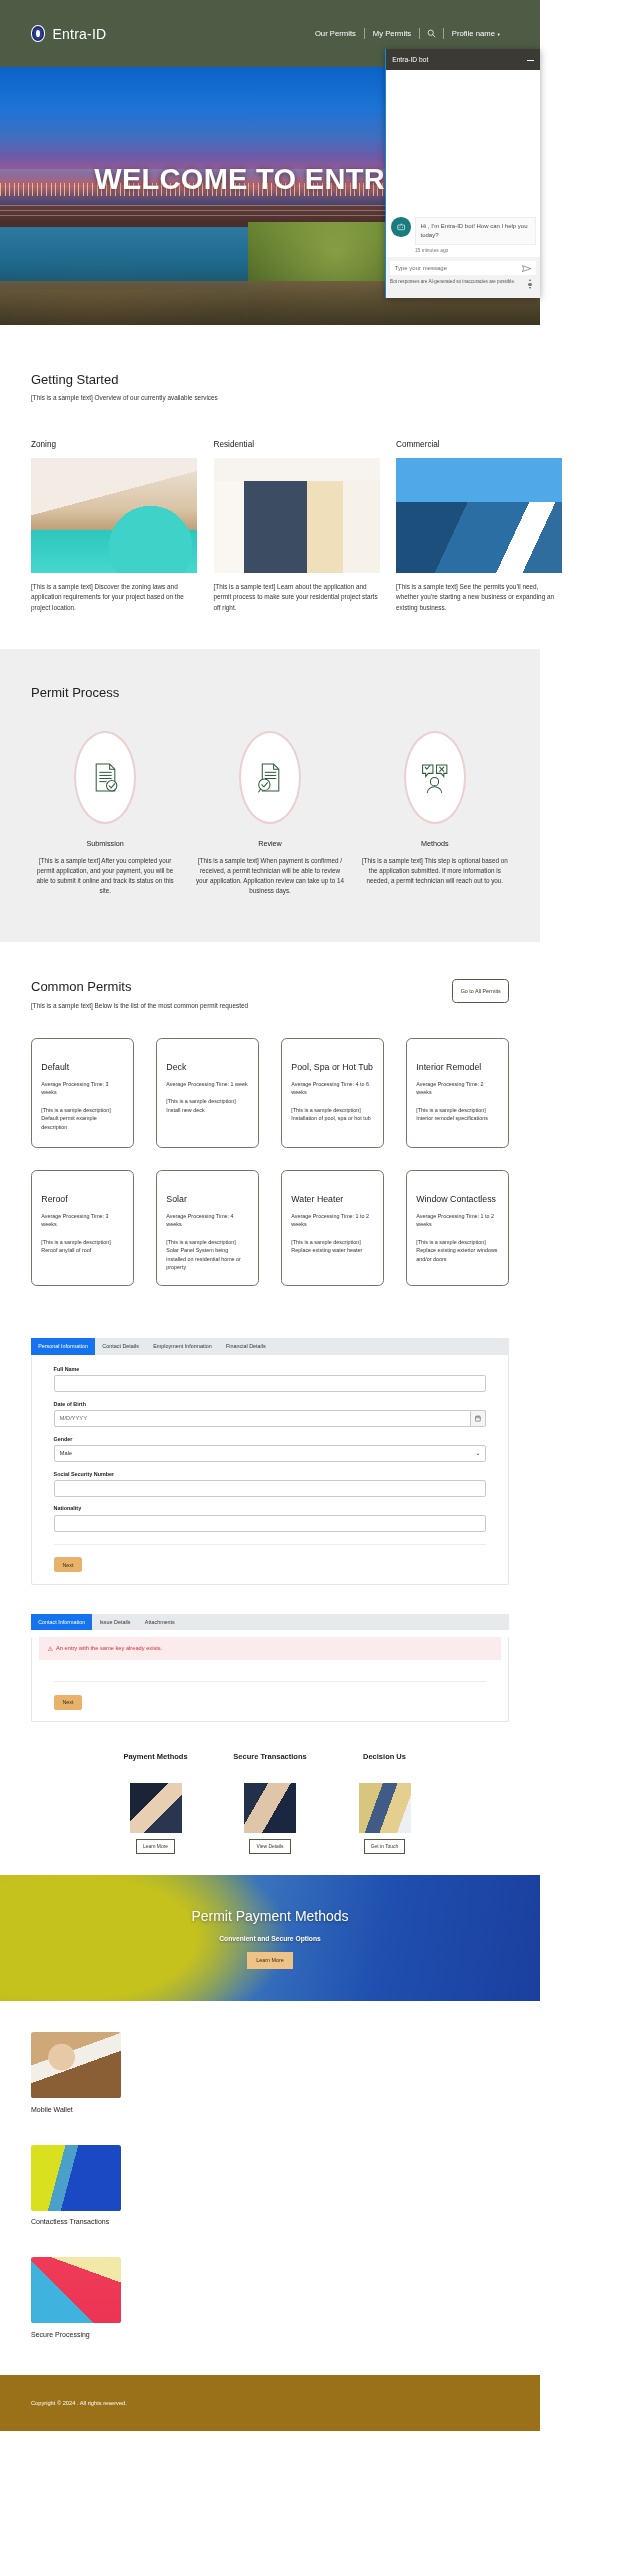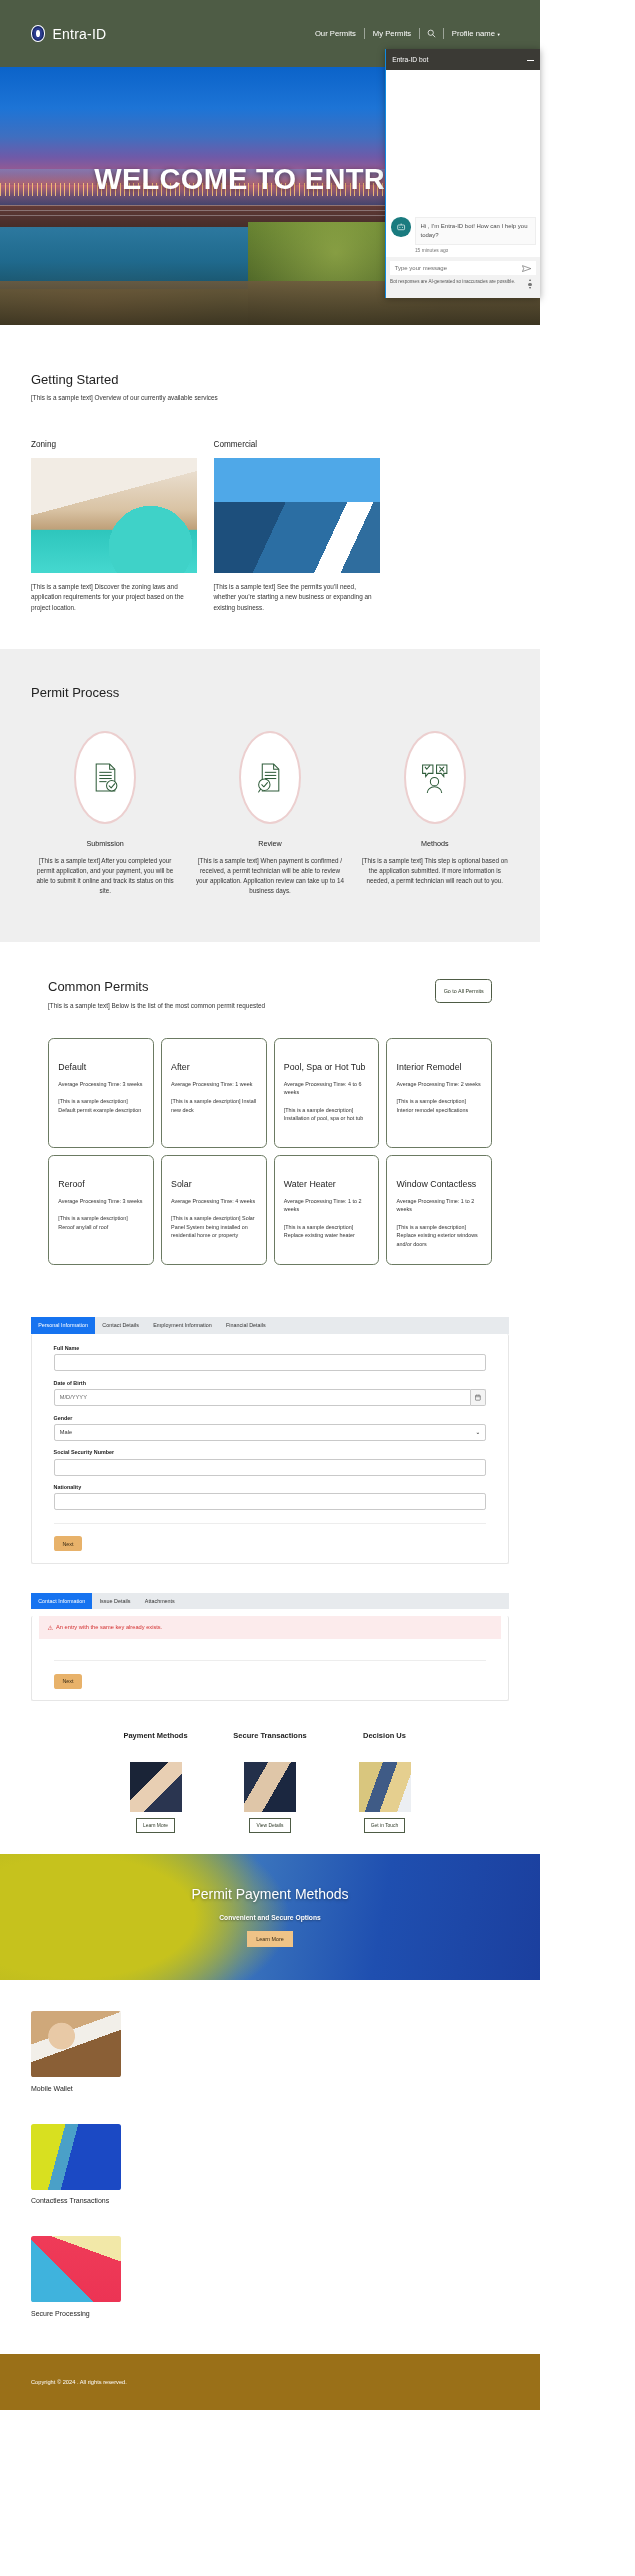--- a/index.html
+++ b/index.html
@@ -205,32 +205,32 @@
     border-radius: 50%;
     border: 2.6px solid #eccfcf;
     background: #ffffff;
     display:flex; align-items:center; justify-content:center;
   }
   .pp-circle svg { display:block; }
   .pp-step h4 { font-size: 7.2px; font-weight: 400; color:#222; margin-bottom: 7.2px; }
   .pp-step p { font-size: 6.3px; line-height: 1.62; color:#333; }
 
   
-  .common-permits { padding: 37px 48px 31px; }
+  .common-permits { padding: 37px 31px 31px; }
   .cp-head { display:flex; justify-content: space-between; align-items: flex-start; }
   .btn-outline {
     border: 0.5px solid #4e5c45; border-radius: 4.6px;
     background: #fff; color: #2f3a28;
     font-size: 5.4px; padding: 7.7px 7.2px; cursor: pointer;
     font-family: inherit; white-space: nowrap;
   }
   .cp-grid {
     display: grid;
     grid-template-columns: repeat(4, 1fr);
-    gap: 7px;
+    gap: 22px;
     margin-top: 29px;
   }
   .permit-card {
     border: 0.5px solid #6b7a62;
     border-radius: 5.7px;
     background: #fff;
     padding: 23px 9.3px 13.4px;
     min-height: 110px;
   }
   .permit-card h3 { font-size: 8.8px; font-weight: 400; color:#1d1d1d; margin-bottom: 7.2px; line-height:1.25; }
@@ -430,20 +430,25 @@
       <h2 class="h2">Getting Started</h2>
       <p class="sub">[This is a sample text] Overview of our currently available services</p>
       <div class="gs-cards">
 
         <article class="gs-card">
           <h3>Zoning</h3>
           <div class="gs-img img-zoning"></div>
           <p class="gs-text">[This is a sample text] Discover the zoning laws and application requirements for your project based on the project location.</p>
         </article>
 
+        <article class="gs-card">
+          <h3>Residential</h3>
+          <div class="gs-img img-residential"></div>
+          <p class="gs-text">[This is a sample text] Learn about the application and permit process to make sure your residential project starts off right.</p>
+        </article>
 
         <article class="gs-card">
           <h3>Commercial</h3>
           <div class="gs-img img-commercial"></div>
           <p class="gs-text">[This is a sample text] See the permits you’ll need, whether you’re starting a new business or expanding an existing business.</p>
         </article>
 
       </div>
     </div>
   </section>
@@ -519,21 +524,21 @@
 
       <div class="cp-grid">
 
         <article class="permit-card">
           <h3>Default</h3>
           <div class="meta">Average Processing Time: 3 weeks</div>
           <div class="desc">[This is a sample description] Default permit example description</div>
         </article>
 
         <article class="permit-card">
-          <h3>After</h3>
+          <h3>Deck</h3>
           <div class="meta">Average Processing Time: 1 week</div>
           <div class="desc">[This is a sample description] Install new deck</div>
         </article>
 
         <article class="permit-card">
           <h3>Pool, Spa or Hot Tub</h3>
           <div class="meta">Average Processing Time: 4 to 6 weeks</div>
           <div class="desc">[This is a sample description] Installation of pool, spa or hot tub</div>
         </article>
 

